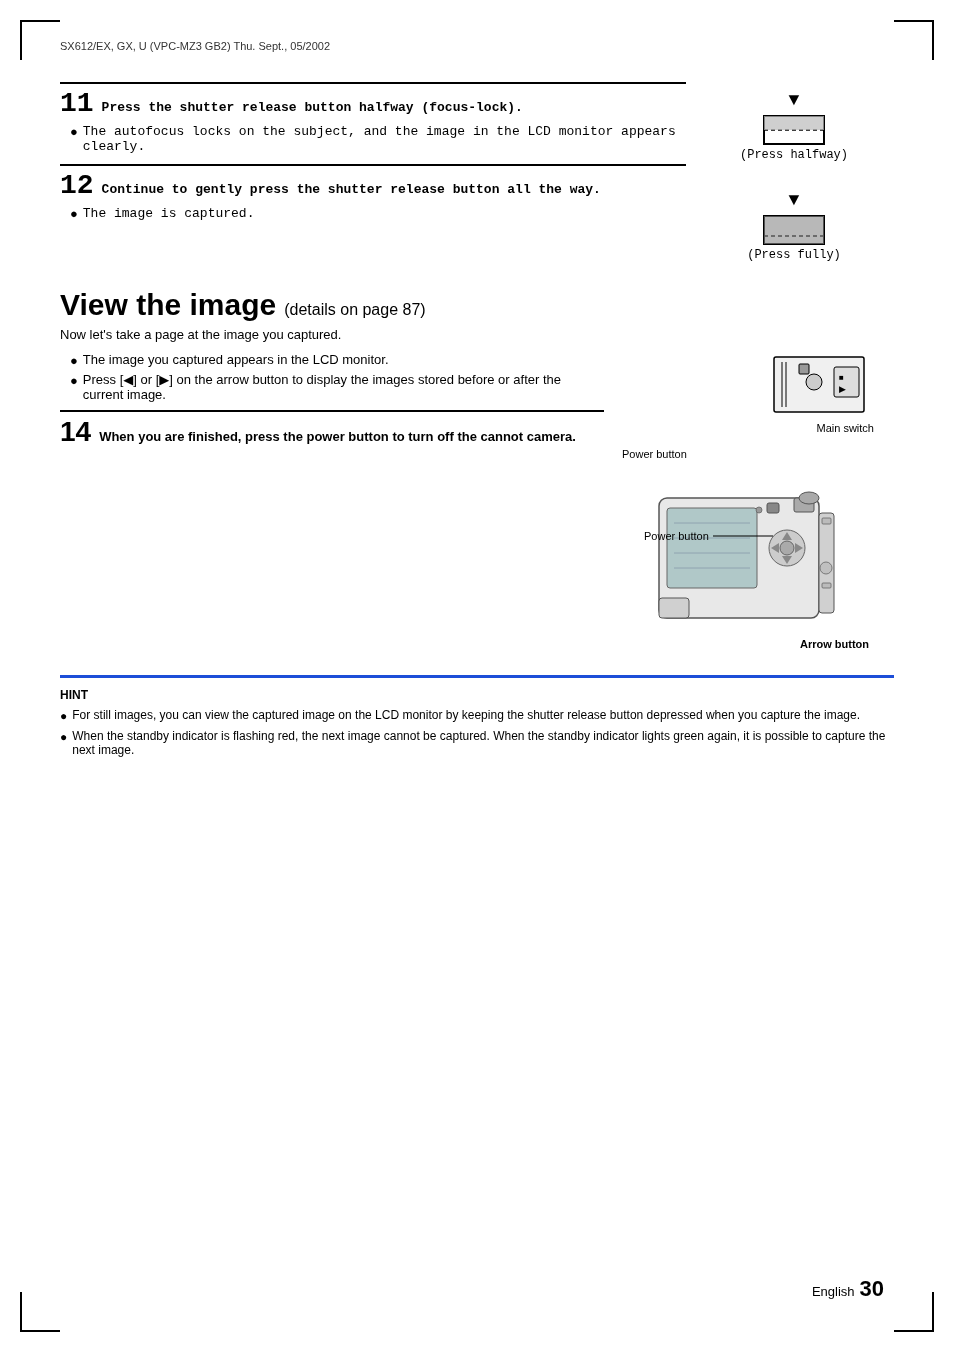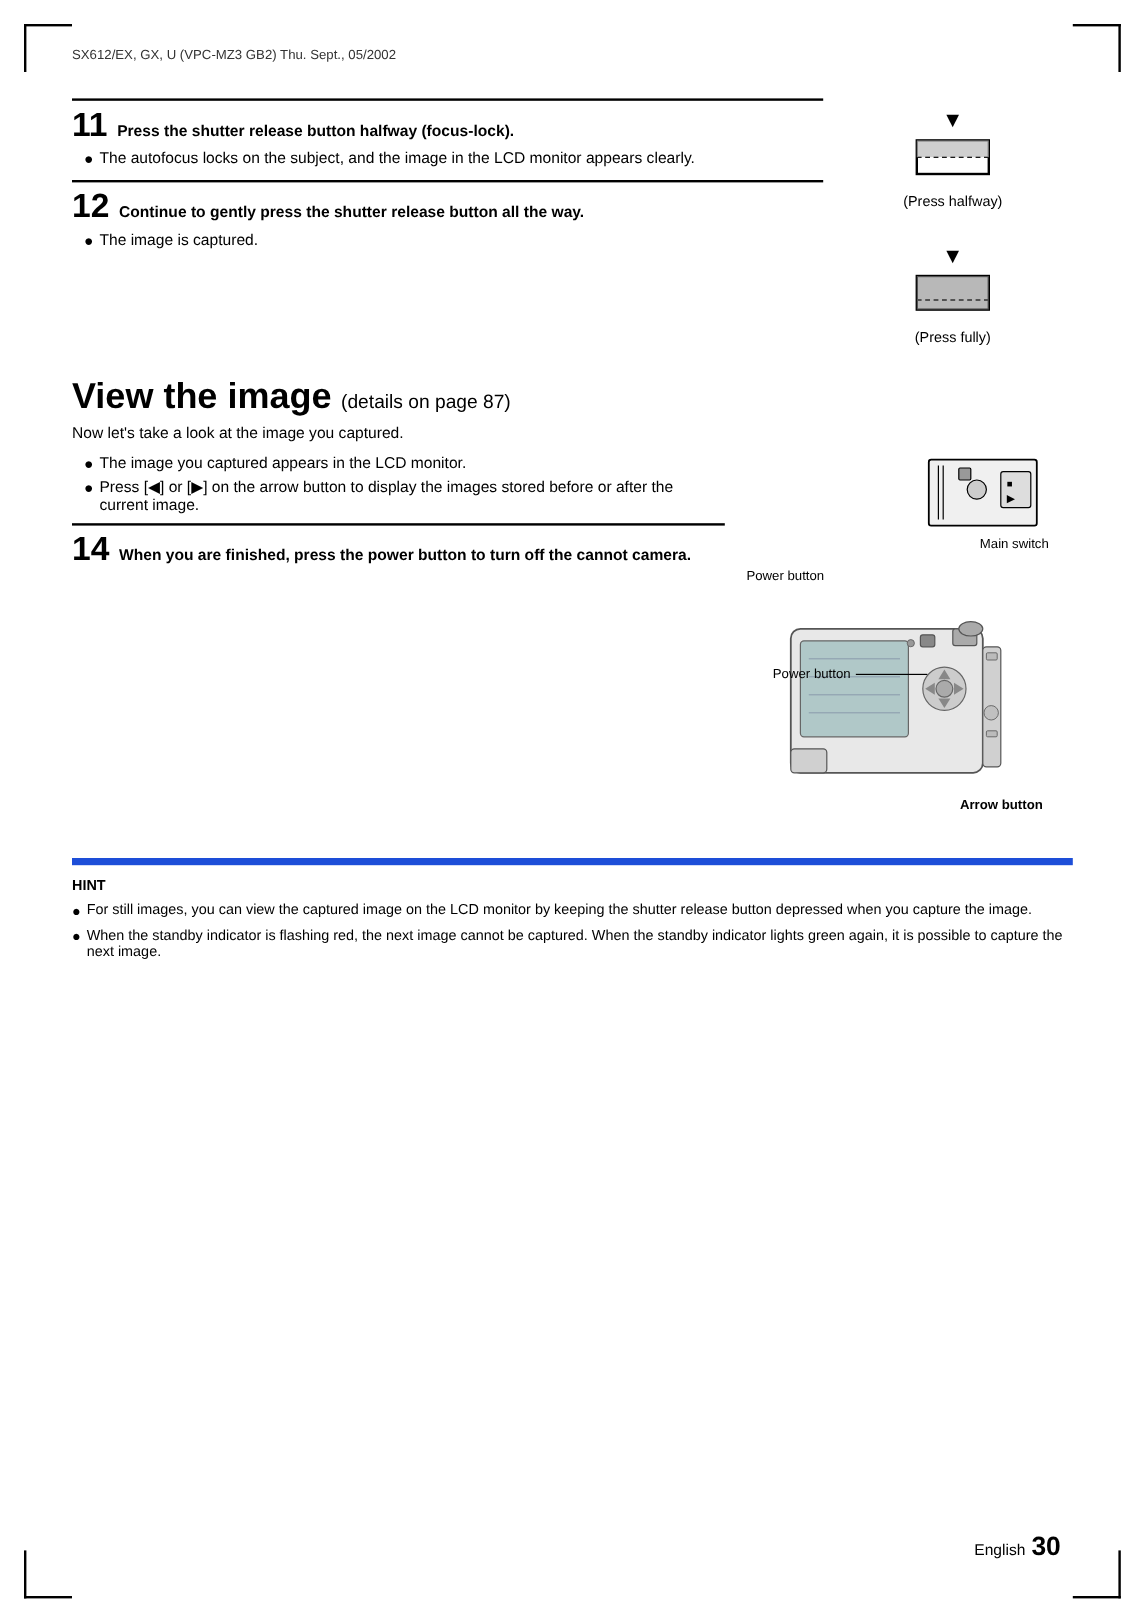--- a/index.html
+++ b/index.html
@@ -79,21 +79,21 @@
     
     .shutter-diagram {
       display: flex;
       flex-direction: column;
       align-items: center;
       margin-bottom: 8px;
     }
 
     .shutter-label {
       font-size: 12px;
-      margin-top: 12px;
+      margin-top: 0;
       text-align: right;
     }
 
     
     .view-image-section {
       margin-top: 15px;
       margin-bottom: 10px;
     }
 
     
@@ -108,22 +108,22 @@
     }
 
     .lower-right {
       width: 280px;
       display: flex;
       flex-direction: column;
       align-items: center;
     }
 
     .hint-section {
-      border-top: 6px solid #1d4ed8;
-      margin-top: 28px;
+      border-top: 3px solid #1d4ed8;
+      margin-top: 14px;
       padding-top: 10px;
     }
 
     .hint-title {
       font-size: 12px;
       font-weight: bold;
       margin-bottom: 6px;
     }
 
     .hint-bullet {
@@ -163,21 +163,21 @@
 
 <div class="page">
 
   <div class="corner-mark tl"></div>
   <div class="corner-mark tr"></div>
   <div class="corner-mark bl"></div>
   <div class="corner-mark br"></div>
 
   <div class="header-line">SX612/EX, GX, U (VPC-MZ3 GB2)    Thu. Sept., 05/2002</div>
 
-  <div style="display:flex; gap: 8px;">
+  <div style="display:flex; gap: 8px; font-family: Liberation Mono, monospace;">
     <div style="flex:1;">
 
       <div>
         <div class="step-header">
           <span class="step-number">11</span>
           <span class="step-title">Press the shutter release button halfway (focus-lock).</span>
         </div>
         <div class="step-content">
           <div class="bullet-item">
             <span class="bullet">●</span>
@@ -227,21 +227,21 @@
         <span class="shutter-label">(Press fully)</span>
       </div>
     </div>
   </div>
 
   <div class="view-image-section">
     <div style="display:flex; align-items:baseline; gap:8px; margin-top:18px;">
       <span style="font-size:30px; font-weight:bold;">View the image</span>
       <span style="font-size:16px;">(details on page 87)</span>
     </div>
-    <div style="font-size:13px; margin-top:5px;">Now let's take a look at the image you captured.</div>
+    <div style="font-size:13px; margin-top:5px;">Now let's take a page at the image you captured.</div>
   </div>
 
   <div class="lower-section">
     <div class="lower-left">
 
       <div>
         <div class="step-content">
           <div class="bullet-item">
             <span class="bullet">●</span>
             <span>The image you captured appears in the LCD monitor.</span>

